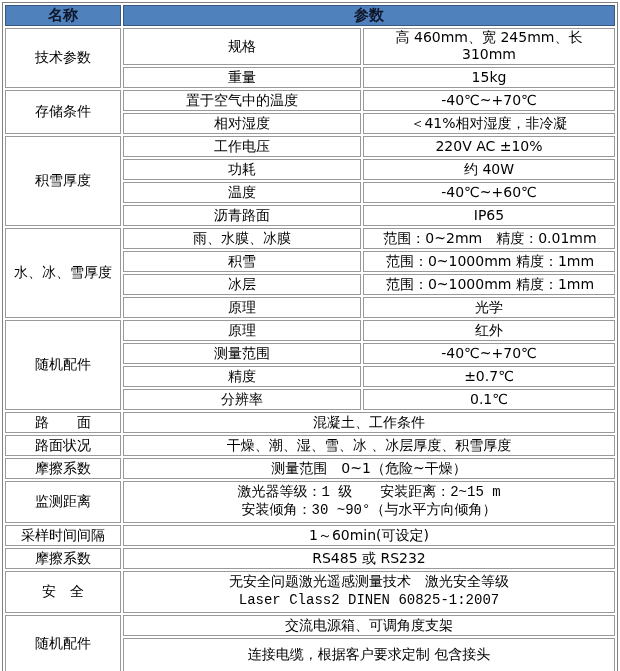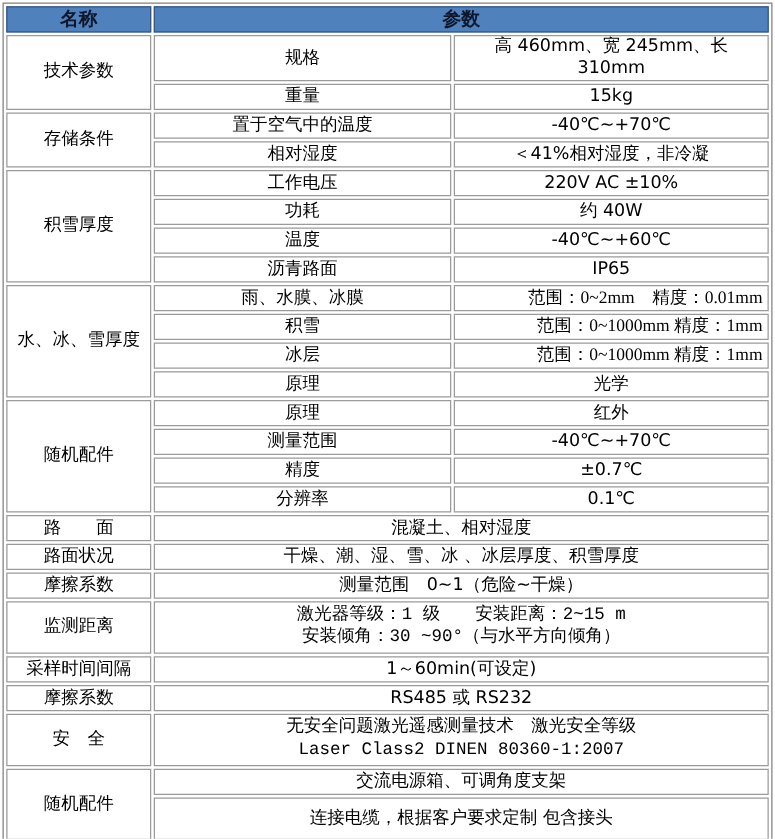--- a/index.html
+++ b/index.html
@@ -33,21 +33,21 @@
     color:#0f172a;
     font-weight:bold;
     font-size:15px;
     border-color:#38587f;
     height:18px;
   }
   tr.std td{height:19px;}
   tr.tall td{height:28px;}
   tr.two td{height:40px;}
   tr.last td{height:32px;}
-  td.left{text-align:right;padding-left:6px;font-family:Liberation Serif, serif;}
+  td.left{text-align:center;padding-left:6px;}
   td.group{font-size:14px;}
   .ln{display:block;font-family:Liberation Mono, monospace;}
 </style>
 </head>
 <body>
 
 <table class="spec">
   <colgroup>
       <col class="c1">
       <col class="c2">
@@ -129,21 +129,21 @@
     <td>精度</td>
     <td>±0.7℃</td>
   </tr>
   <tr class="std">
     <td>分辨率</td>
     <td>0.1℃</td>
   </tr>
 
   <tr class="std">
     <td class="group">路　　面</td>
-    <td colspan="2">混凝土、相对湿度</td>
+    <td colspan="2">混凝土、工作条件</td>
   </tr>
   <tr class="std">
     <td class="group">路面状况</td>
     <td colspan="2">干燥、潮、湿、雪、冰 、冰层厚度、积雪厚度</td>
   </tr>
   <tr class="std">
     <td class="group">摩擦系数</td>
     <td colspan="2">测量范围　0~1（危险~干燥）</td>
   </tr>
 
@@ -161,21 +161,21 @@
   </tr>
   <tr class="std">
     <td class="group">摩擦系数</td>
     <td colspan="2">RS485 或 RS232</td>
   </tr>
 
   <tr class="two">
     <td class="group">安　全</td>
     <td colspan="2">
       <span class="ln">无安全问题激光遥感测量技术　激光安全等级</span>
-      <span class="ln">Laser Class2  DINEN 80360-1:2007</span>
+      <span class="ln">Laser Class2  DINEN 60825-1:2007</span>
     </td>
   </tr>
 
   <tr class="std">
     <td class="group" rowspan="2">随机配件</td>
     <td colspan="2">交流电源箱、可调角度支架</td>
   </tr>
   <tr class="last">
     <td colspan="2">连接电缆，根据客户要求定制 包含接头</td>
   </tr>

